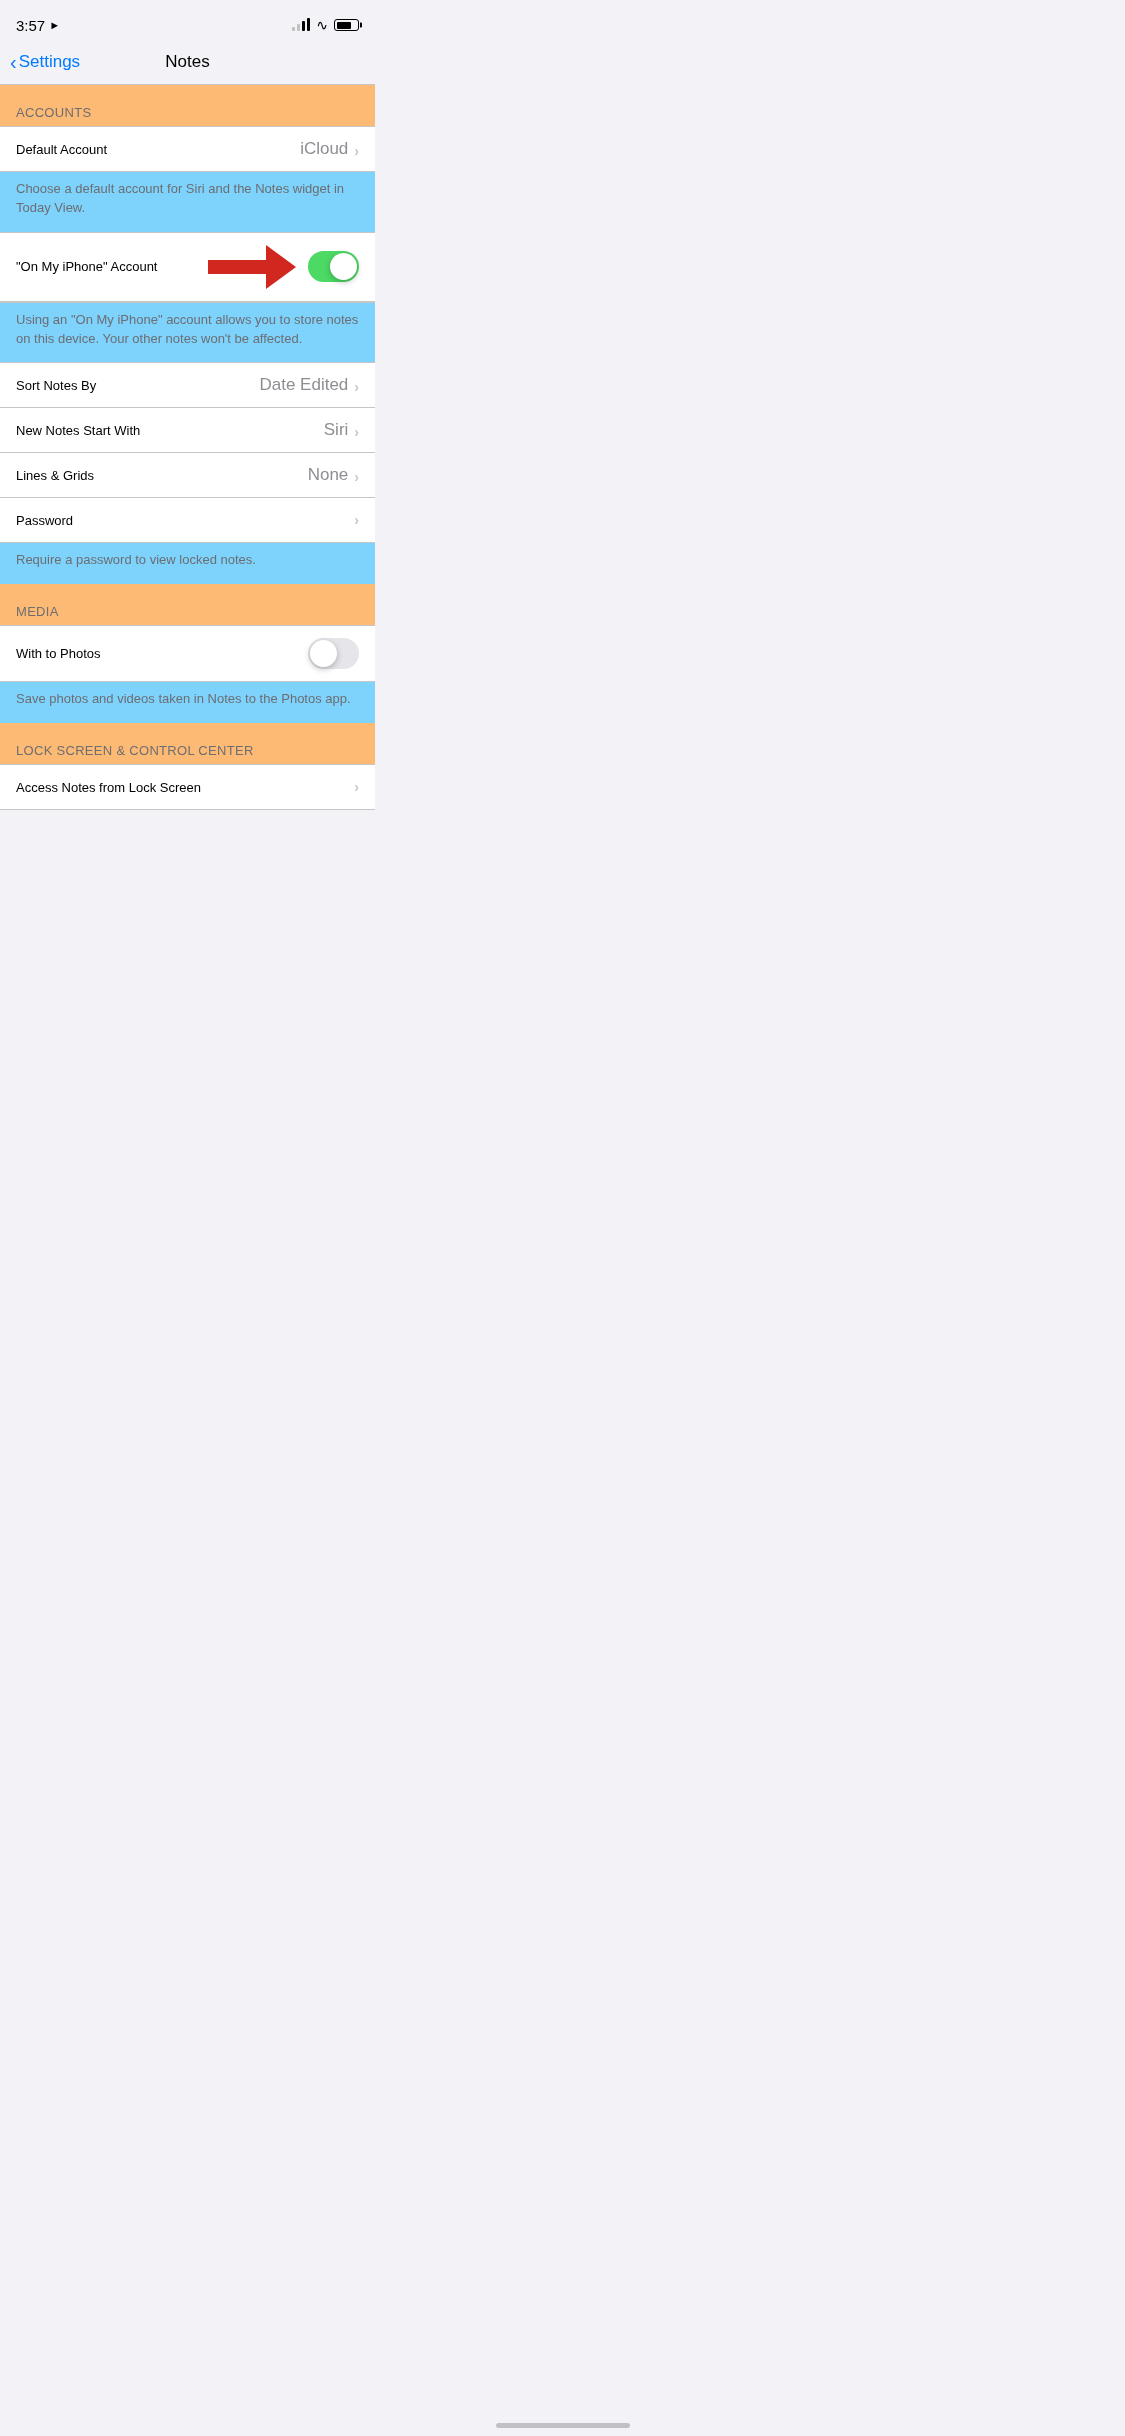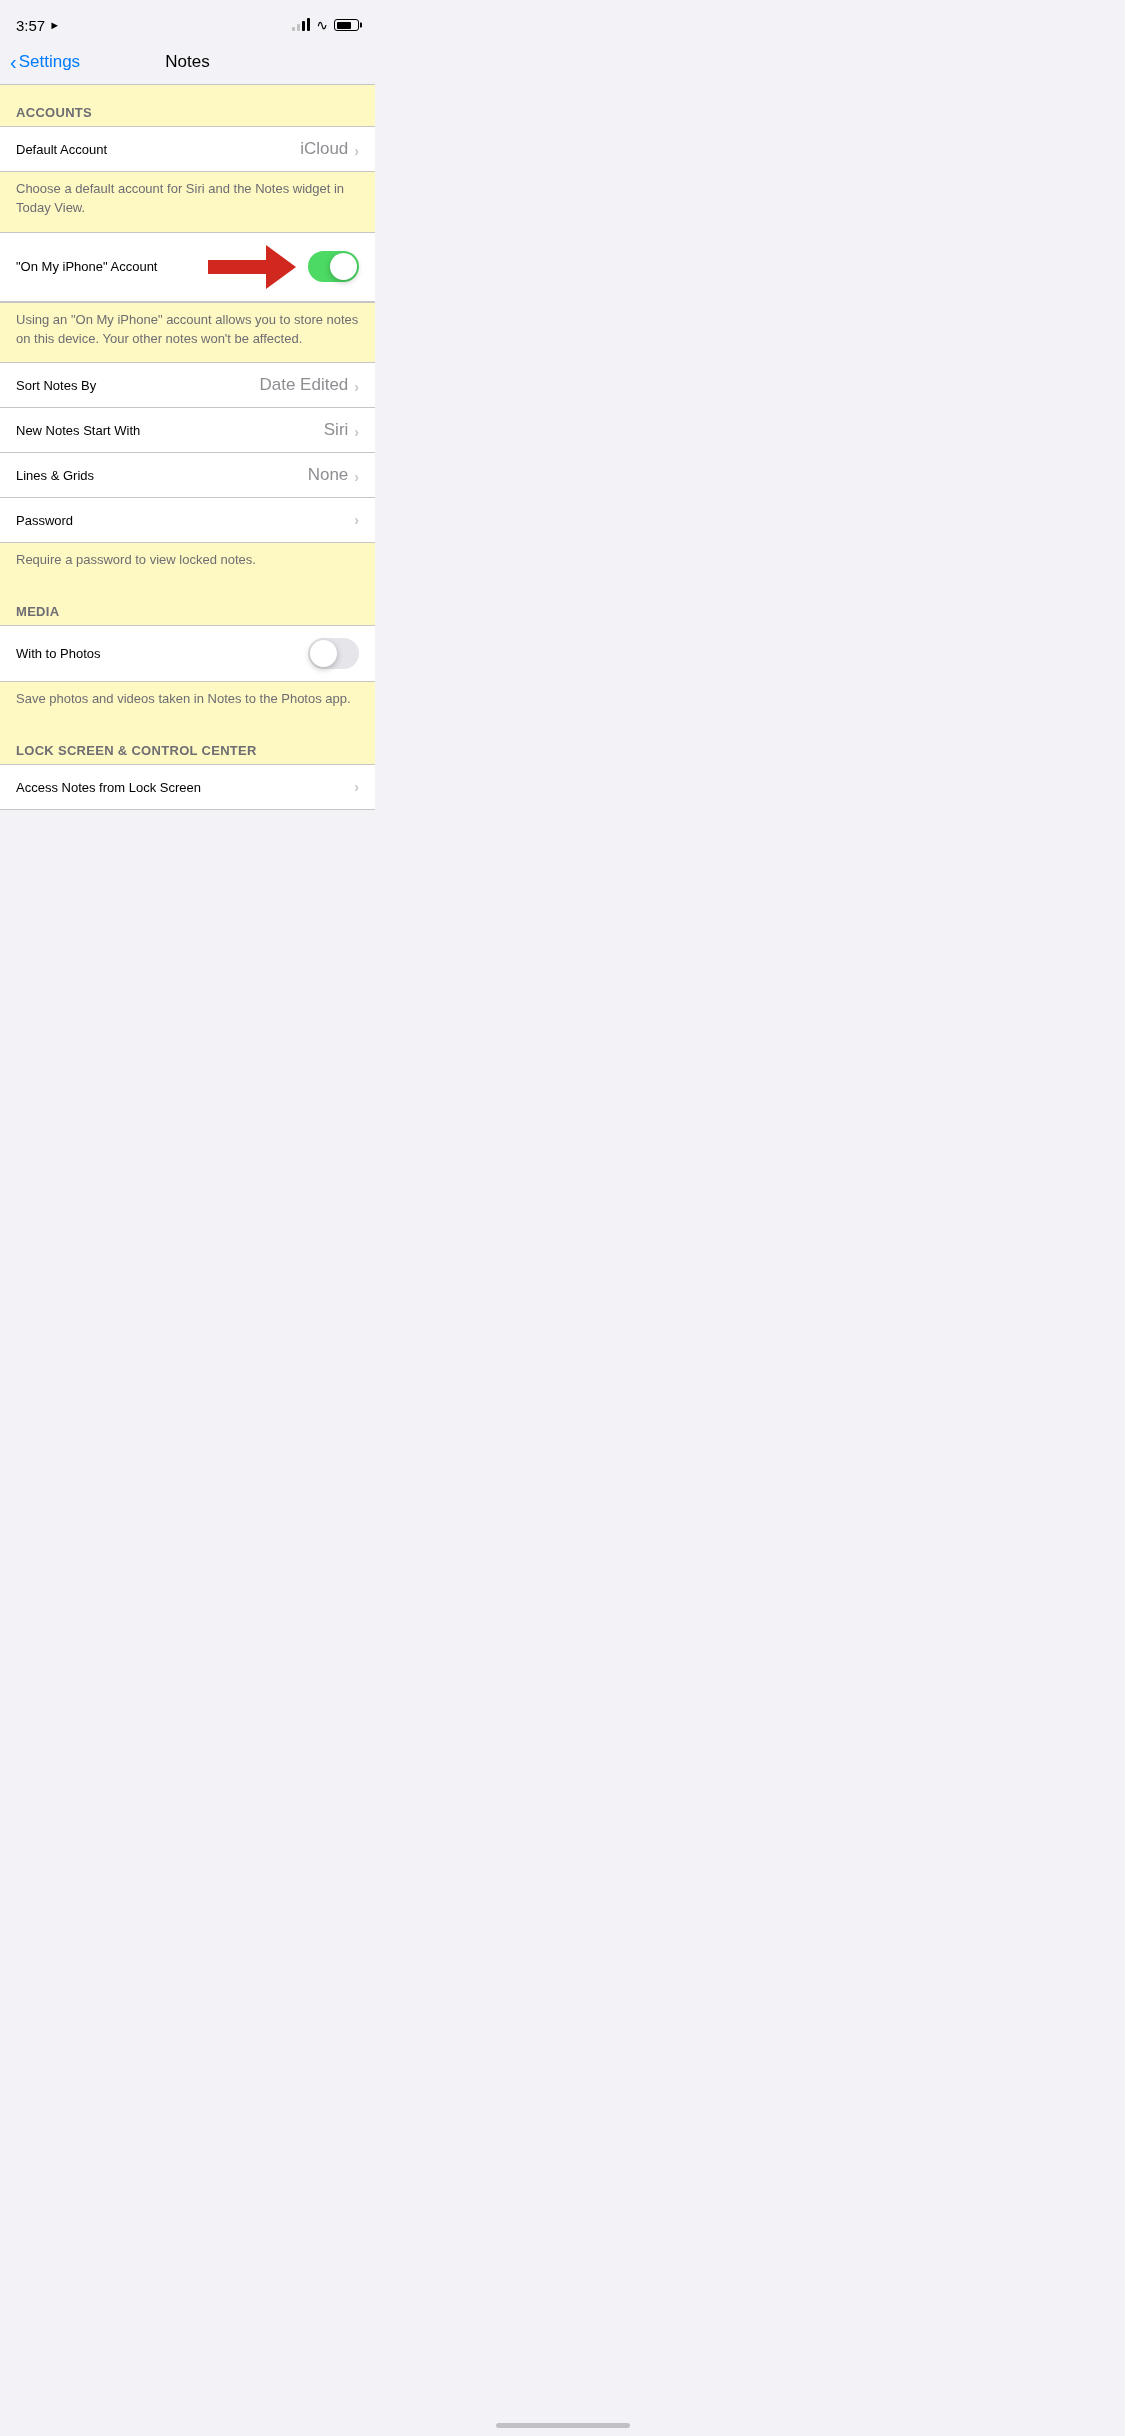--- a/index.html
+++ b/index.html
@@ -116,25 +116,25 @@
 
     
     .content {
       background: #f2f2f7;
     }
 
     
     .section-header {
       padding: 20px 16px 6px 16px;
       font-size: 13px;
-      font-weight: 700;
+      font-weight: 400;
       color: #6d6d72;
       letter-spacing: 0.3px;
       text-transform: uppercase;
-      background: #fef9c3;
+      background: #fdba74;
     }
 
     
     .settings-group {
       background: #fff;
       border-top: 0.5px solid #c6c6c8;
       border-bottom: 0.5px solid #c6c6c8;
       margin-bottom: 0;
     }
 
@@ -168,21 +168,21 @@
 
     .chevron-right {
       color: #c7c7cc;
       font-size: 14px;
       font-weight: 600;
     }
 
     
     .description-block {
       padding: 8px 16px 14px 16px;
-      background: #fef9c3;
+      background: #7dd3fc;
       font-size: 13px;
       color: #6d6d72;
       line-height: 1.45;
     }
 
     
     .toggle {
       width: 51px;
       height: 31px;
       border-radius: 15.5px;

